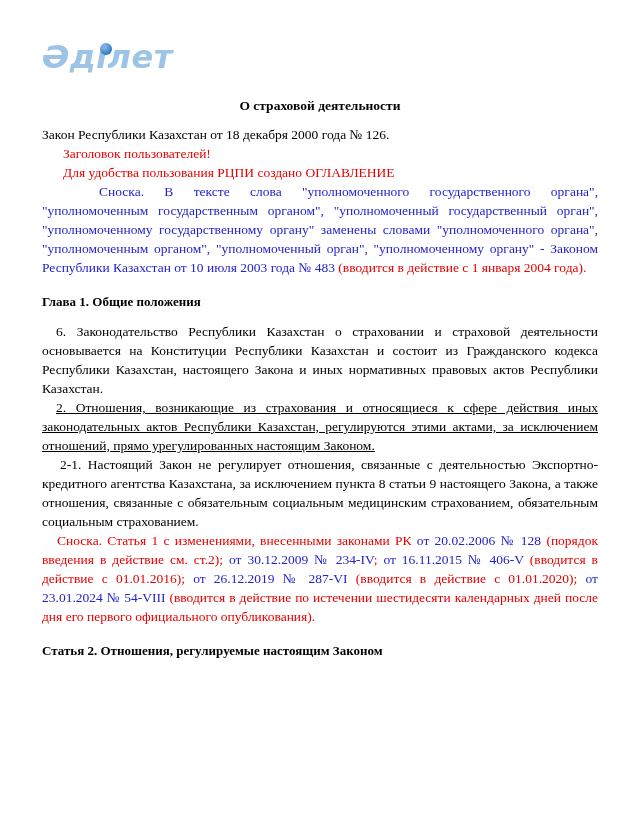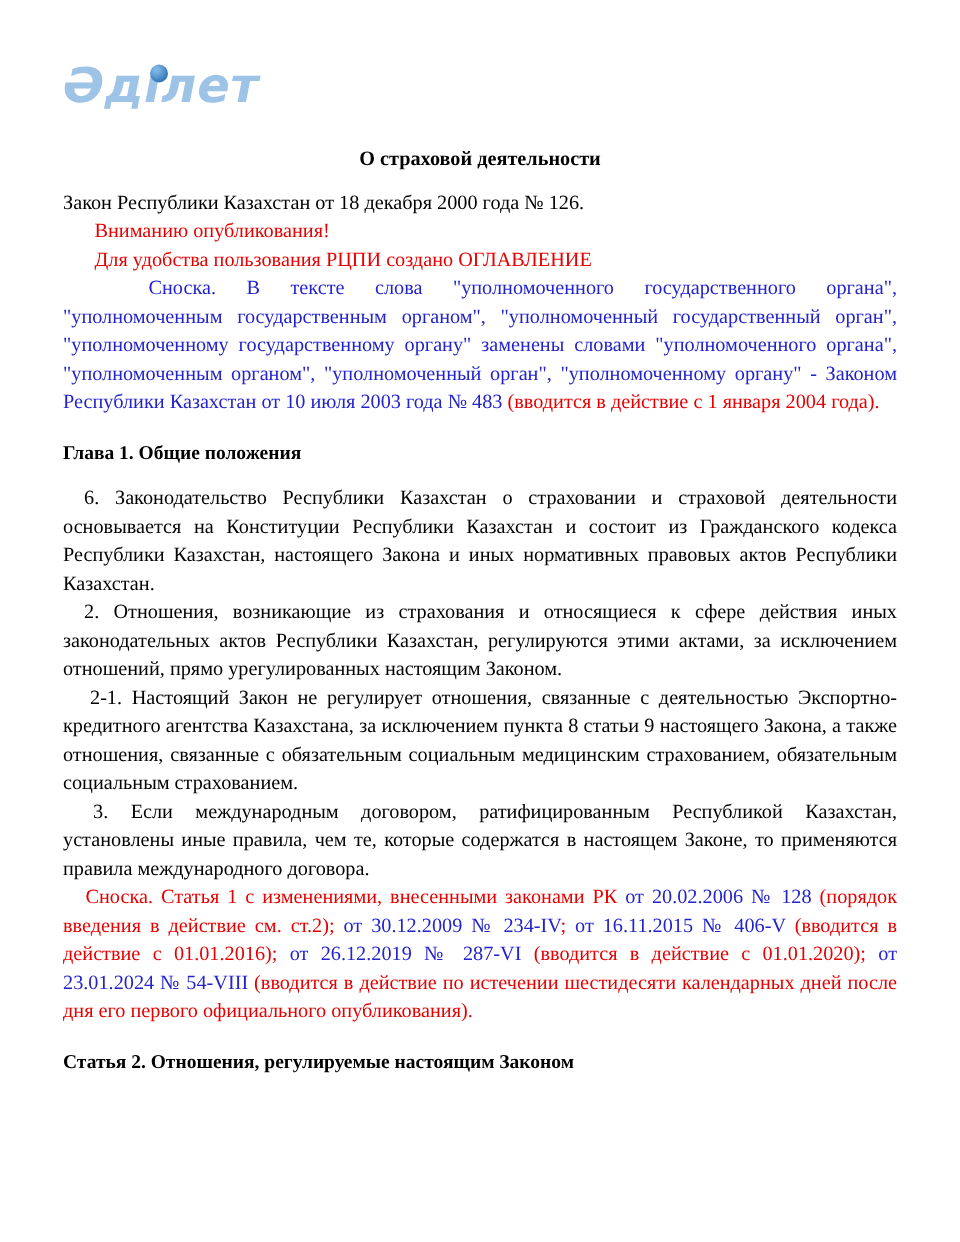--- a/index.html
+++ b/index.html
@@ -51,24 +51,23 @@
 <body>
 
 <main class="page">
   <header class="logo-row">
     <div class="logo"><span>Әд</span><span class="logo-ichar"><span class="logo-dot"></span><span>ı</span></span><span>лет</span></div>
   </header>
 
   <div>
       <p class="b-title">О страховой деятельности</p>
       <p class="b-para"><span class="seg-black">Закон Республики Казахстан от 18 декабря 2000 года № 126.</span></p>
-      <p class="b-para" style="text-indent: 21px;"><span class="seg-red">Вниманию опубликования!</span></p>
+      <p class="b-para" style="text-indent: 21px;"><span class="seg-red">Заголовок пользователей!</span></p>
       <p class="b-para" style="text-indent: 21px;"><span class="seg-red">Для удобства пользования РЦПИ создано </span><span class="seg-red link">ОГЛАВЛЕНИЕ</span></p>
       <p class="b-para" style="text-indent: 57px; text-align: justify;"><span class="seg-blue">Сноска. В тексте слова "уполномоченного государственного органа", "уполномоченным государственным органом", "уполномоченный государственный орган", "уполномоченному государственному органу" заменены словами "уполномоченного органа", "уполномоченным органом", "уполномоченный орган", "уполномоченному органу" - </span><span class="seg-blue link">Законом Республики Казахстан от 10 июля 2003 года № 483</span><span class="seg-red"> (вводится в действие с 1 января 2004 года).</span></p>
       <p class="b-heading">Глава 1. Общие положения</p>
       <p class="b-para" style="text-indent: 14px; text-align: justify;"><span class="seg-black">6. Законодательство Республики Казахстан о страховании и страховой деятельности основывается на Конституции Республики Казахстан и состоит из Гражданского кодекса Республики Казахстан, настоящего Закона и иных нормативных правовых актов Республики Казахстан.</span></p>
-      <p class="b-para" style="text-indent: 14px; text-align: justify;"><span class="seg-black">2. Отношения, возникающие из страхования и относящиеся к сфере действия иных законодательных актов Республики Казахстан, регулируются этими актами, за исключением отношений, прямо урегулированных настоящим Законом.</span></p>
+      <p class="b-para" style="text-indent: 14px; text-align: justify; text-decoration: underline;"><span class="seg-black">2. Отношения, возникающие из страхования и относящиеся к сфере действия иных законодательных актов Республики Казахстан, регулируются этими актами, за исключением отношений, прямо урегулированных настоящим Законом.</span></p>
       <p class="b-para" style="text-indent: 18px; text-align: justify;"><span class="seg-black">2-1. Настоящий Закон не регулирует отношения, связанные с деятельностью Экспортно-кредитного агентства Казахстана, за исключением пункта 8 статьи 9 настоящего Закона, а также отношения, связанные с обязательным социальным медицинским страхованием, обязательным социальным страхованием.</span></p>
-      <p class="b-para" style="text-indent: 20px; text-align: justify;"><span class="seg-black">3. Если международным договором, ратифицированным Республикой Казахстан, установлены иные правила, чем те, которые содержатся в настоящем Законе, то применяются правила международного договора.</span></p>
       <p class="b-para" style="text-indent: 15px; text-align: justify;"><span class="seg-red">Сноска. Статья 1 с изменениями, внесенными законами РК </span><span class="seg-blue link">от 20.02.2006 № 128</span><span class="seg-red"> (порядок введения в действие см. ст.2); </span><span class="seg-blue link">от 30.12.2009 № 234-IV</span><span class="seg-red">; </span><span class="seg-blue link">от 16.11.2015 № 406-V</span><span class="seg-red"> (вводится в действие с 01.01.2016); </span><span class="seg-blue link">от 26.12.2019 № 287-VI</span><span class="seg-red"> (вводится в действие с 01.01.2020); </span><span class="seg-blue link">от 23.01.2024 № 54-VIII</span><span class="seg-red"> (вводится в действие по истечении шестидесяти календарных дней после дня его первого официального опубликования).</span></p>
       <p class="b-heading">Статья 2. Отношения, регулируемые настоящим Законом</p>
     </div>
 </main>
 
 </body></html>

